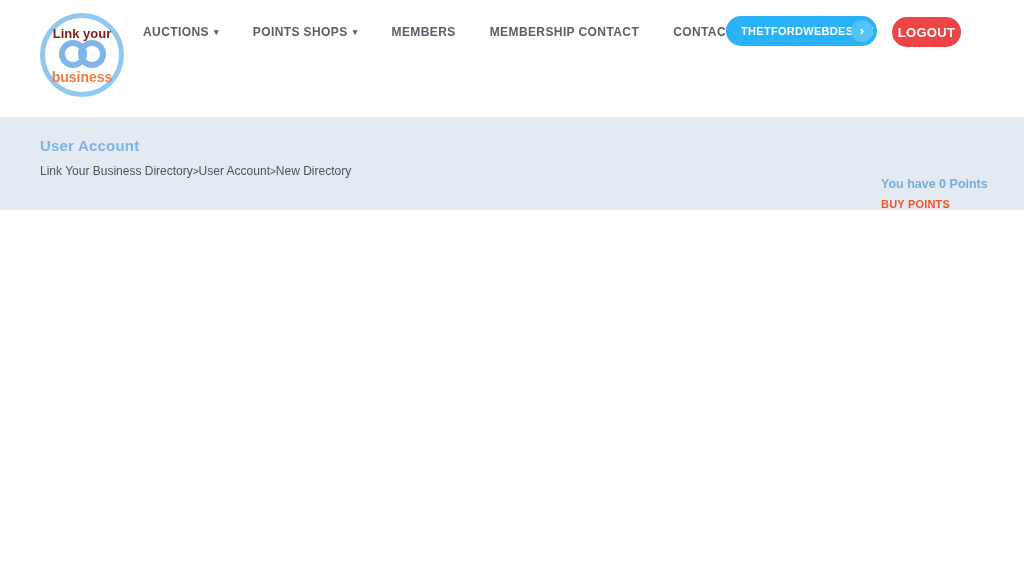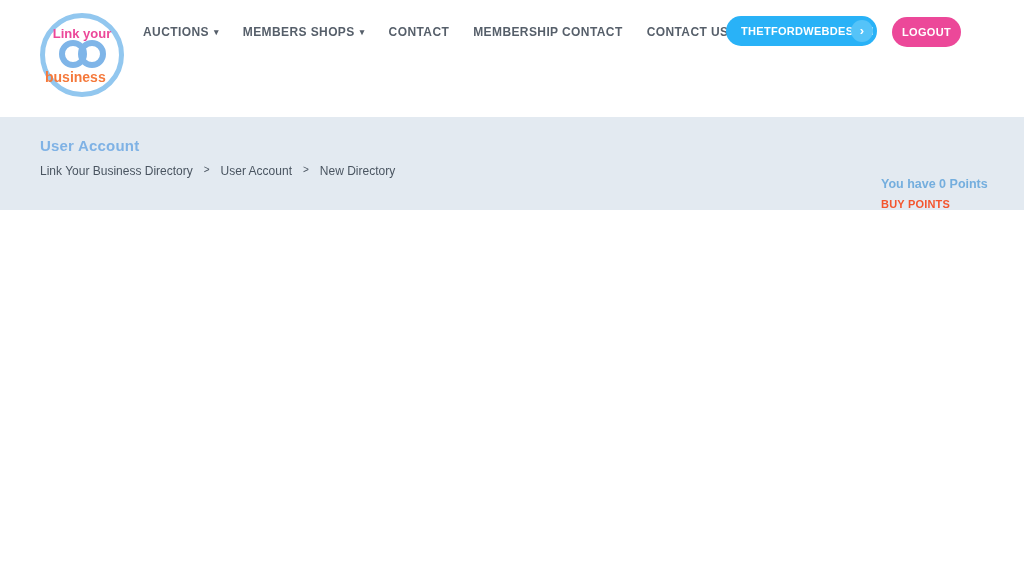--- a/index.html
+++ b/index.html
@@ -22,42 +22,42 @@
   .logo {
     position: absolute; left: 40px; top: 13px;
     width: 84px; height: 84px;
     border: 5px solid #92c7ef;
     border-radius: 50%;
     background: #ffffff;
   }
   .logo-line1 {
     position: absolute; top: 8px; left: 0; width: 100%;
     text-align: center;
-    color: #ec4899; font-size: 13px; font-weight: 700;
+    color: #7f1d1d; font-size: 13px; font-weight: 700;
     z-index: 2;
   }
   .logo-line2 {
     position: absolute; bottom: 7px; left: 0; width: 100%;
-    text-align: left;
+    text-align: center;
     color: #f5793b; font-size: 14px; font-weight: 700;
     z-index: 2;
   }
   .ring {
     position: absolute;
     width: 28px; height: 28px;
     border: 6px solid #7fb5e8;
     border-radius: 50%;
   }
   .ring-left  { left: 14px; top: 22px; }
   .ring-right { left: 33px; top: 22px; }
 
   
   .nav {
     position: absolute; left: 143px; top: 24px;
-    display: flex; gap: 24px; align-items: center;
+    display: flex; gap: 34px; align-items: center;
     height: 16px;
   }
   .nav-item {
     display: flex; align-items: center; gap: 5px;
     color: #565f6a;
     font-size: 12px; font-weight: 700;
     letter-spacing: 0.4px;
     text-decoration: none;
     cursor: pointer;
     white-space: nowrap;
@@ -84,43 +84,43 @@
     background: #55c3f8;
     color: #ffffff; font-size: 13px; font-weight: 700;
     display: flex; align-items: center; justify-content: center;
     line-height: 1;
     padding-bottom: 1px;
   }
   .btn-logout {
     position: absolute; left: 892px; top: 17px;
     width: 69px; height: 30px;
     border: none; border-radius: 15px;
-    background: #ec4899;
-    color: #ffffff; font-size: 11px; font-weight: 700;
+    background: #ef4444;
+    color: #ffffff; font-size: 13px; font-weight: 700;
     letter-spacing: 0.3px;
     font-family: "Liberation Sans", sans-serif;
     cursor: pointer;
   }
 
   
   .banner {
     position: absolute; top: 117px; left: 0;
     width: 1024px; height: 93px;
     background: #e3eaf1;
     padding-left: 20px;
   }
   .page-title {
     position: absolute; left: 40px; top: 20px;
     color: #7fb2e5;
     font-size: 15px; font-weight: 700;
     letter-spacing: 0.2px;
   }
   .breadcrumb {
     position: absolute; left: 40px; top: 47px;
-    display: flex; align-items: flex-start; gap: 11px;
+    display: flex; align-items: center; gap: 0;
     color: #4a5561; font-size: 12px;
   }
   .breadcrumb a {
     color: #4a5561; text-decoration: none; cursor: pointer;
   }
   .crumb-sep { font-size: 10px; color: #4a5561; }
 
   .points-box {
     position: absolute; left: 881px; top: 60px;
     display: flex; flex-direction: column; gap: 7px;
@@ -153,25 +153,25 @@
     <div class="ring ring-right"></div>
     <div class="logo-line2">business</div>
   </div>
 
   <nav class="nav">
     <a class="nav-item">
       <span>AUCTIONS</span>
       <span class="caret">▾</span>
     </a>
     <a class="nav-item">
-      <span>MEMBERS SHOPS</span>
+      <span>POINTS SHOPS</span>
       <span class="caret">▾</span>
     </a>
     <a class="nav-item">
-      <span>CONTACT</span>
+      <span>MEMBERS</span>
     </a>
     <a class="nav-item">
       <span>MEMBERSHIP CONTACT</span>
     </a>
     <a class="nav-item">
       <span>CONTACT US</span>
     </a>
   </nav>
 
   <button class="btn-account">

